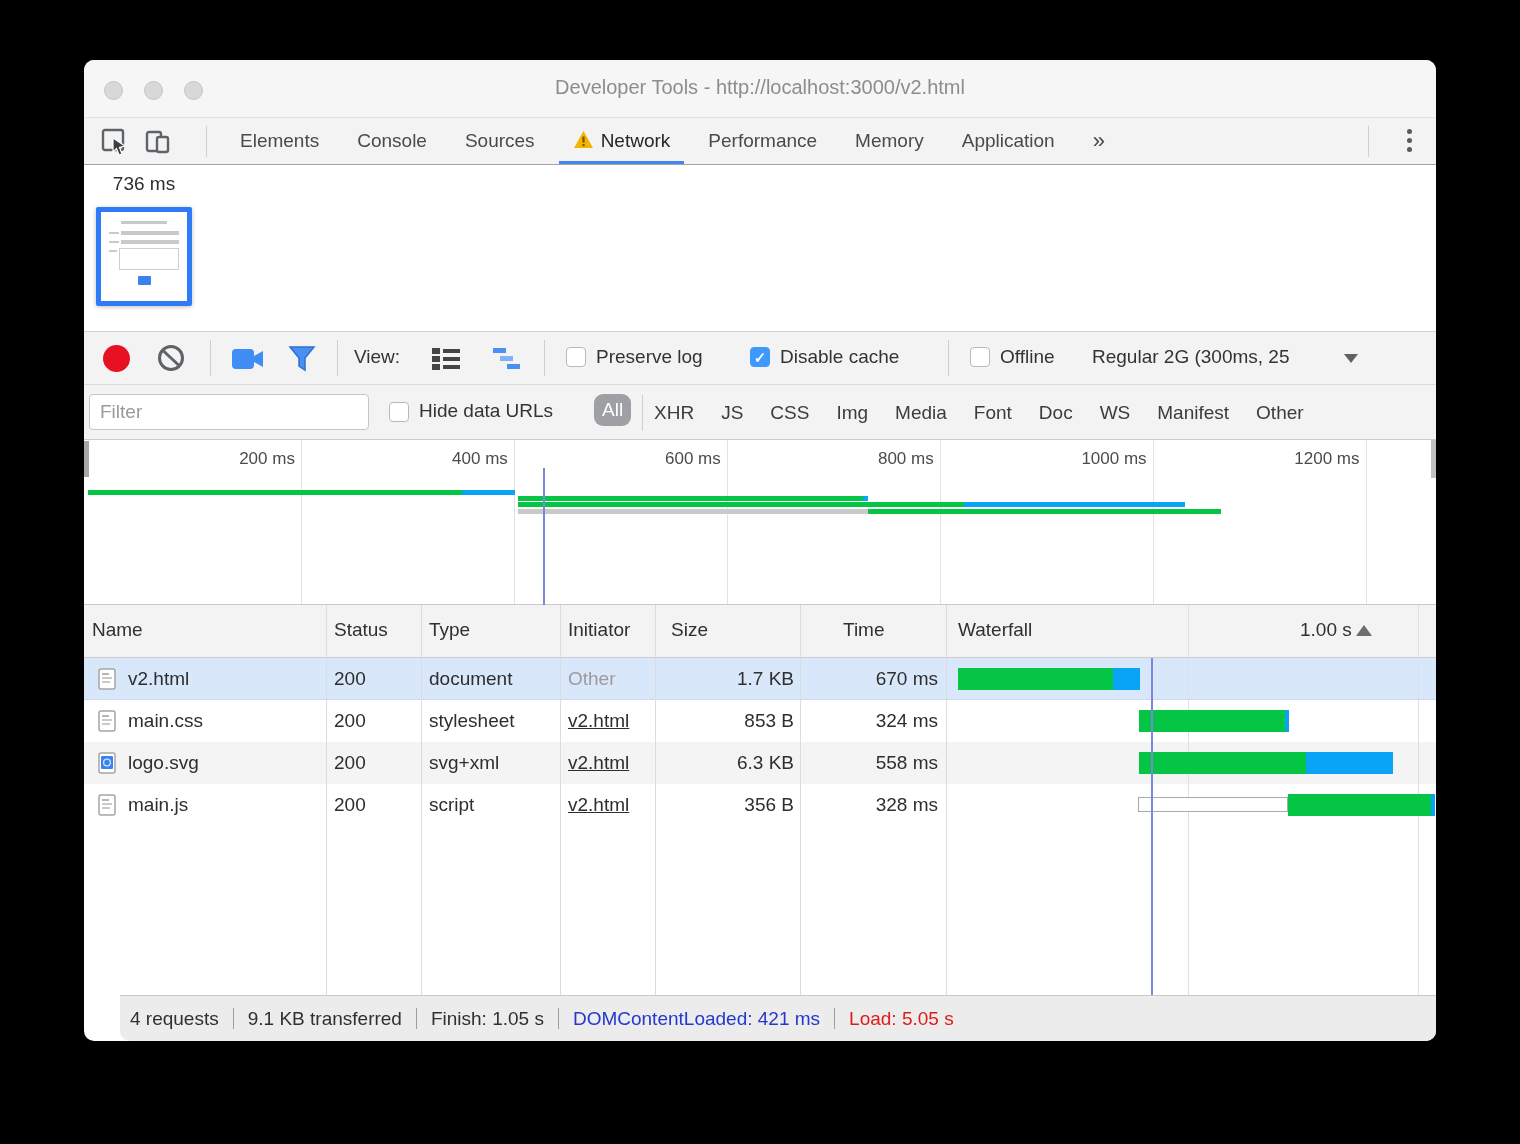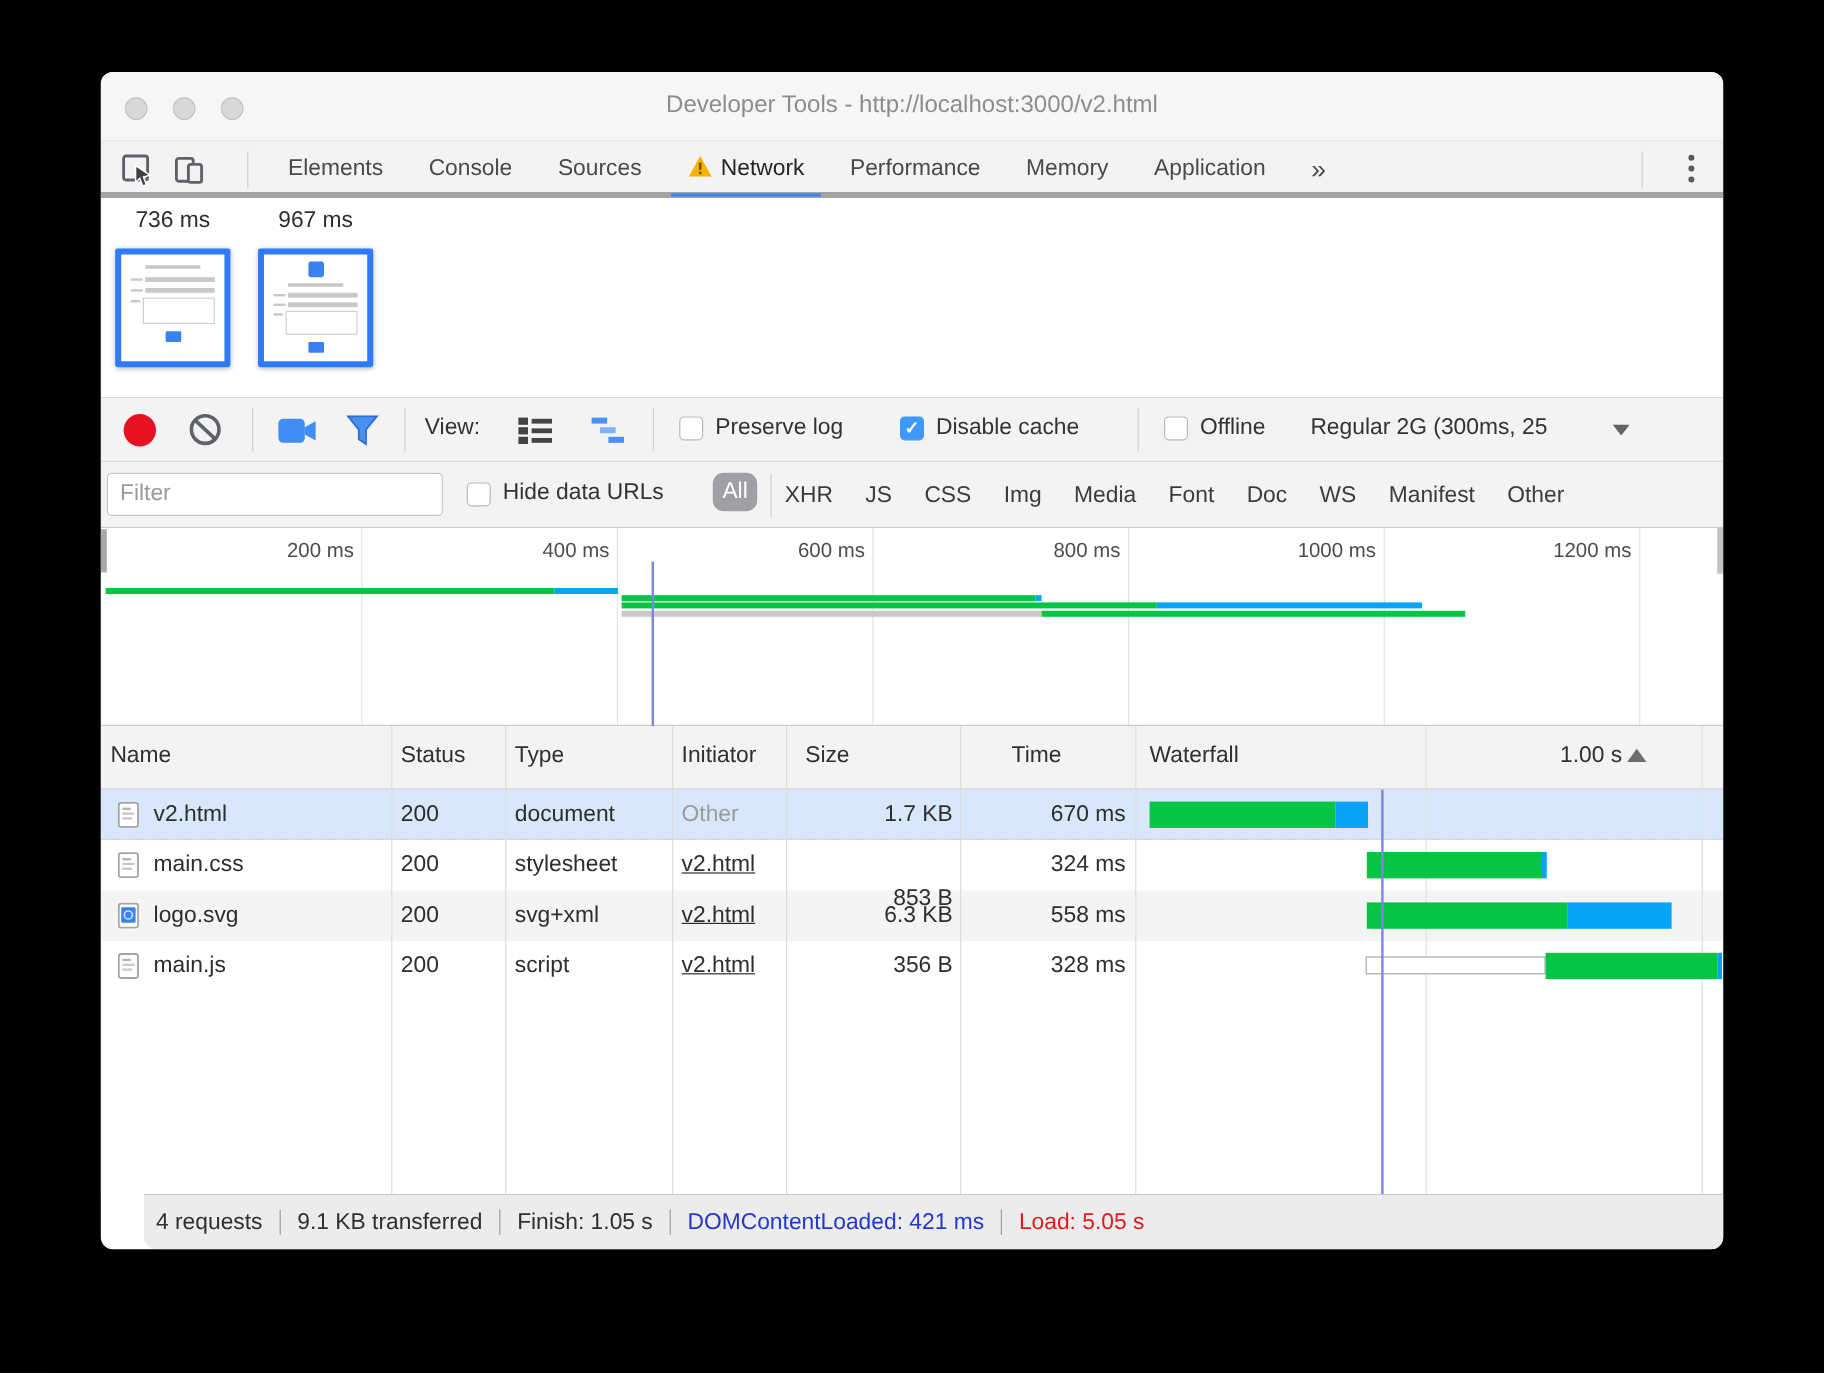--- a/index.html
+++ b/index.html
@@ -7,21 +7,21 @@
   .canvas { position:absolute; left:0; top:0; width:1520px; height:1144px; background:#000; border-radius:46px; overflow:hidden; }
   .window { position:absolute; left:84px; top:60px; width:1352px; height:981px; background:#fff; border-radius:10px; box-shadow:0 18px 60px rgba(0,0,0,.6); overflow:hidden; }
 
   
   .titlebar { position:absolute; left:0; top:0; width:100%; height:58px; background:#f6f6f6; border-bottom:1px solid #e2e2e2; }
   .tl { position:absolute; top:21px; width:19px; height:19px; border-radius:50%; background:#d8d8d8; border:1px solid #c4c4c4; }
   .tl.r { left:20px; } .tl.y { left:60px; } .tl.g { left:100px; }
   .win-title { position:absolute; left:0; right:0; top:16px; text-align:center; font-size:20px; color:#8d8d8d; }
 
   
-  .tabbar { position:absolute; left:0; top:58px; width:100%; height:47px; background:#f3f3f3; border-bottom:5px solid #a3a3a3; }
+  .tabbar { position:absolute; left:0; top:58px; width:100%; height:47px; background:#f3f3f3; border-bottom:1px solid #a3a3a3; }
   .tbicon { position:absolute; top:10px; width:28px; height:28px; }
   .tabs { position:absolute; left:156px; top:0; height:46px; display:flex; gap:38px; align-items:center; }
   .tab { font-size:19px; color:#4a4a4a; white-space:nowrap; height:46px; line-height:46px; position:relative; }
   .tab.active { color:#262626; }
   .tab.active .underline { position:absolute; left:-14px; right:-14px; bottom:0; height:3px; background:#4285f4; }
   .warn { display:inline-block; vertical-align:-2px; margin-right:7px; }
   .vsep { position:absolute; background:#cfcfcf; width:1px; }
   .kebab { position:absolute; right:24px; top:11px; width:6px; height:26px; }
   .kebab i { display:block; width:5px; height:5px; border-radius:50%; background:#5a5a5a; margin:0 auto 4px; }
 
@@ -144,34 +144,20 @@
       <div class="t">736 ms</div>
       <div class="thumb">
         <div class="sk" style="left:20px;top:9px;width:46px;height:3px;"></div>
         <div class="sk" style="left:8px;top:20px;width:10px;height:2px;"></div>
             <div class="sk" style="left:20px;top:19px;width:58px;height:4px;"></div>
         <div class="sk" style="left:8px;top:29px;width:10px;height:2px;"></div>
             <div class="sk" style="left:20px;top:28px;width:58px;height:4px;"></div>
         <div class="sk" style="left:8px;top:38px;width:8px;height:2px;"></div>
             <div class="sk box" style="left:18px;top:36px;width:60px;height:22px;"></div>
         <div class="sk b" style="left:37px;top:64px;width:13px;height:9px;border-radius:1px;"></div>
-      </div>
-    </div>
-    <div class="shot" style="left:131px;">
-      <div class="t">967 ms</div>
-      <div class="thumb">
-        <div class="sk b" style="left:37px;top:6px;width:13px;height:13px;border-radius:2px;"></div>
-        <div class="sk" style="left:20px;top:24px;width:46px;height:3px;"></div>
-        <div class="sk" style="left:8px;top:33px;width:10px;height:2px;"></div>
-            <div class="sk" style="left:20px;top:32px;width:58px;height:4px;"></div>
-        <div class="sk" style="left:8px;top:41px;width:10px;height:2px;"></div>
-            <div class="sk" style="left:20px;top:40px;width:58px;height:4px;"></div>
-        <div class="sk" style="left:8px;top:49px;width:8px;height:2px;"></div>
-            <div class="sk box" style="left:18px;top:47px;width:60px;height:20px;"></div>
-        <div class="sk b" style="left:37px;top:73px;width:13px;height:9px;border-radius:1px;"></div>
       </div>
     </div>
   </div>
 
   <div class="toolbar">
     <div class="rec"></div>
     <svg style="position:absolute;left:72px;top:11px;" width="30" height="30" viewBox="0 0 30 30">
       <circle cx="15" cy="15" r="11.5" fill="none" stroke="#5f6368" stroke-width="3"></circle>
       <line x1="7" y1="7.5" x2="23" y2="22.5" stroke="#5f6368" stroke-width="3"></line>
     </svg>
@@ -297,21 +283,21 @@
       <svg class="ficon" viewBox="0 0 18 22">
             <rect x="1" y="1" width="16" height="20" rx="2" fill="#fff" stroke="#a5a5a5" stroke-width="1.5"></rect>
             <rect x="4" y="5" width="7" height="2" fill="#b5b5b5"></rect>
             <rect x="4" y="9" width="10" height="2" fill="#c9c9c9"></rect>
             <rect x="4" y="13" width="8" height="2" fill="#c9c9c9"></rect>
           </svg>
       <span class="cell" style="left:44px;">main.css</span>
       <span class="cell" style="left:250px;">200</span>
       <span class="cell" style="left:345px;">stylesheet</span>
       <span class="cell init-link" style="left:484px;">v2.html</span>
-      <span class="cell r" style="left:560px;width:150px;margin-top:28px;">853 B</span>
+      <span class="cell r" style="left:560px;width:150px;">853 B</span>
       <span class="cell r" style="left:704px;width:150px;">324 ms</span>
       <div class="wf-lane"></div>
     <div class="wfseg c-green" style="left: 1054.78px; width: 145.82px; top: 10px; height: 22px;"></div>
           <div class="wfseg c-blue" style="left: 1200.6px; width: 4.14px; top: 10px; height: 22px;"></div>
         </div>
 
     <div class="grow stripe" style="top:137px;">
       <svg class="ficon" viewBox="0 0 18 22">
             <rect x="1" y="1" width="16" height="20" rx="2" fill="#fff" stroke="#a5a5a5" stroke-width="1.5"></rect>
             <rect x="3" y="4" width="12" height="13" rx="1" fill="#3b82f0"></rect>

